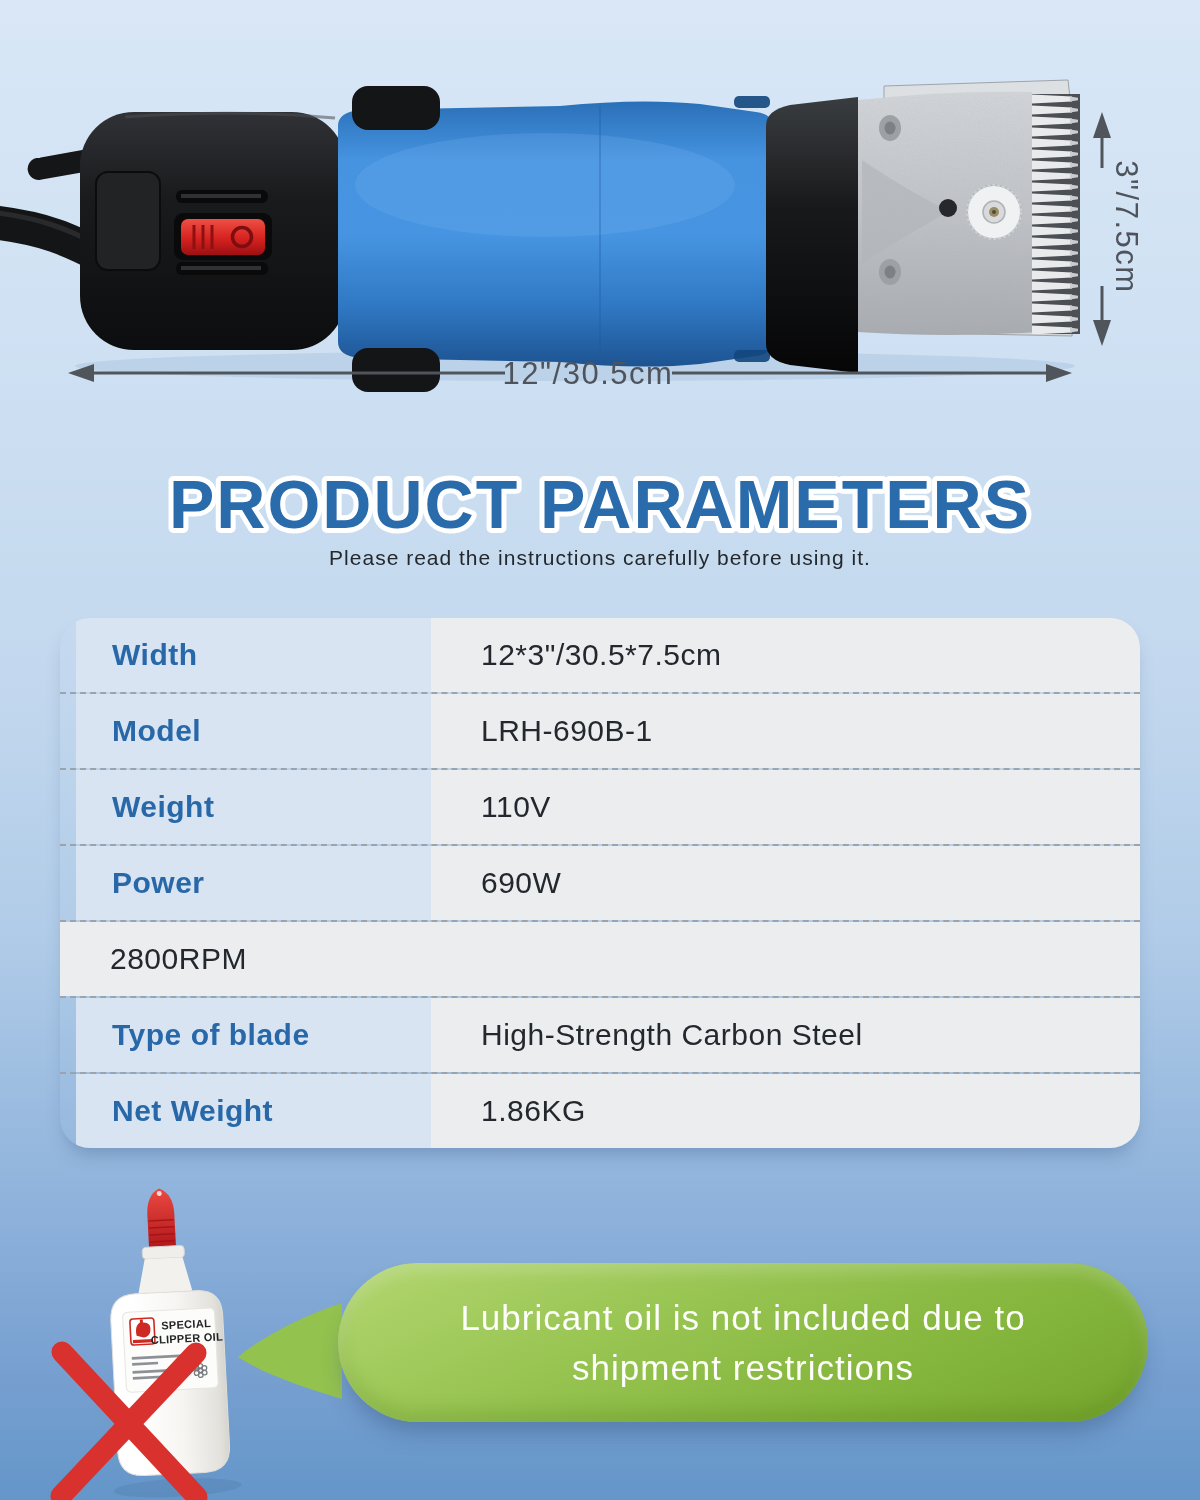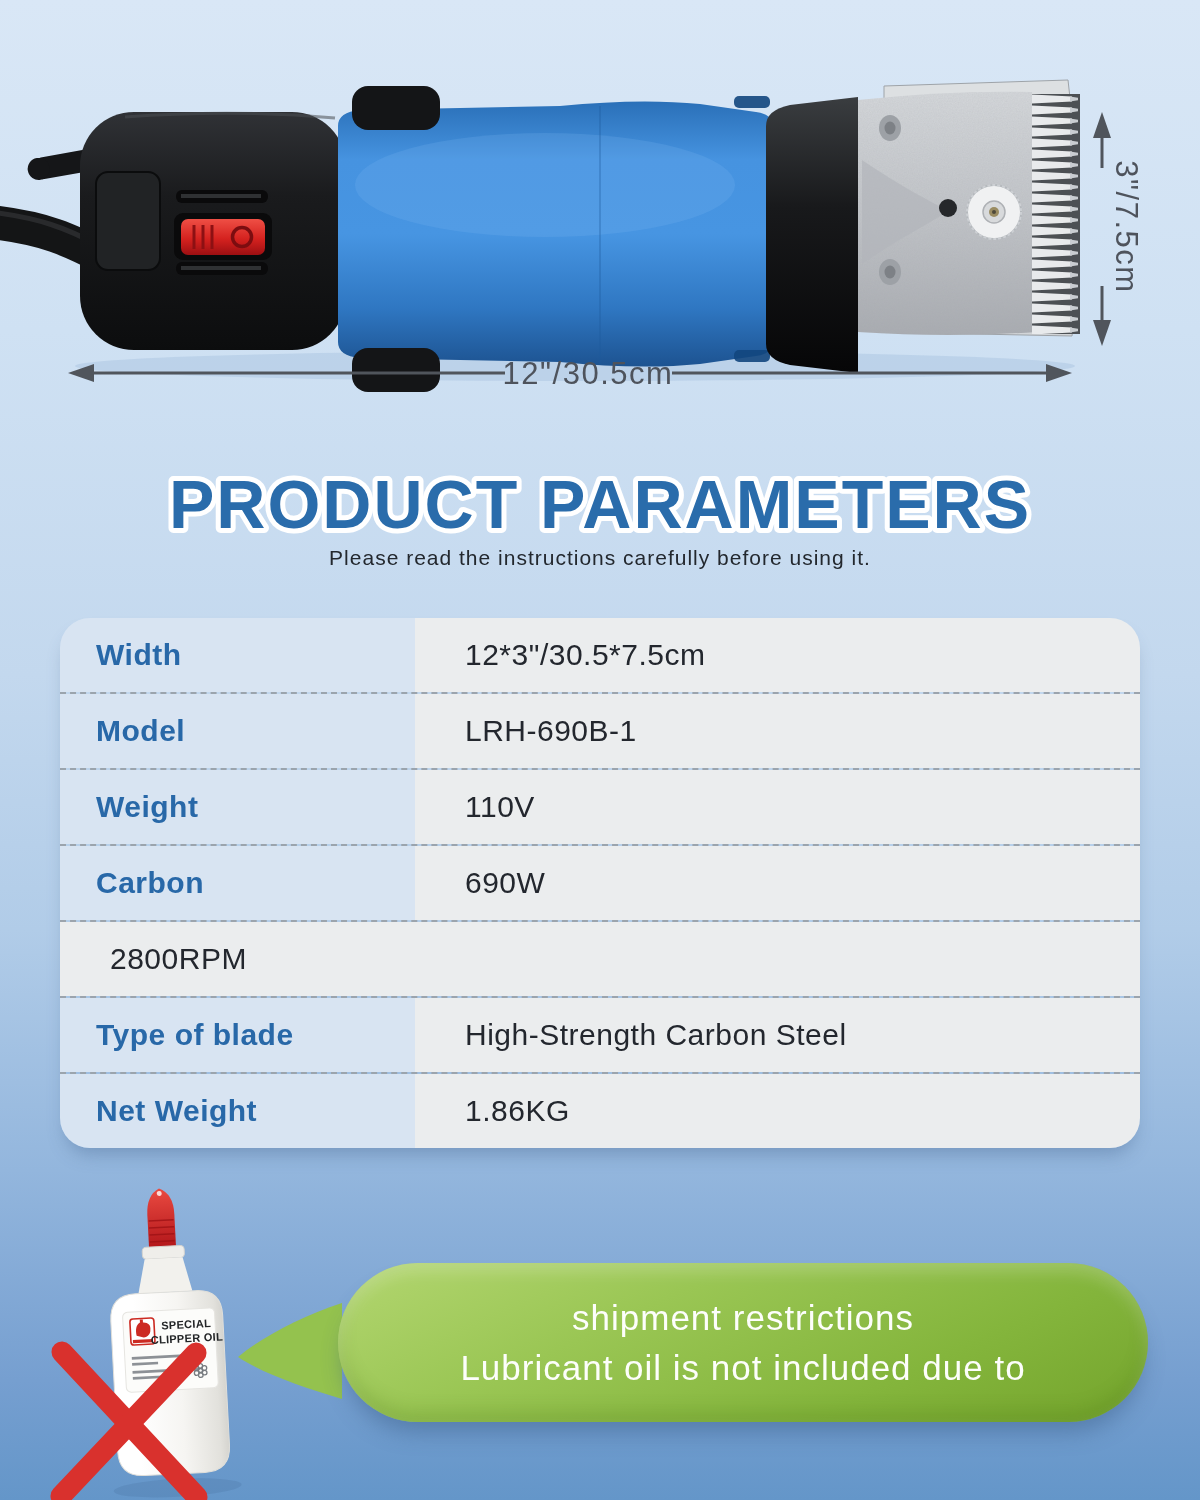--- a/index.html
+++ b/index.html
@@ -17,21 +17,21 @@
   .title-text{font-size:68px;font-weight:700;letter-spacing:2px;fill:#2a6cab;
     stroke:#ffffff;stroke-width:10px;stroke-linejoin:round;paint-order:stroke fill;}
   .subtitle{position:absolute;left:0;top:546px;width:1200px;text-align:center;
     font-size:21px;color:#23282e;letter-spacing:1px;}
   
   .spec-card{position:absolute;left:60px;top:618px;width:1080px;border-radius:30px;
     overflow:hidden;box-shadow:0 12px 18px -6px rgba(62,94,138,.38);}
   .row{display:flex;height:74px;}
   .row + .row{border-top:2px dashed #9ba4ad;}
   .cell-label{width:355px;flex:0 0 355px;background:#d8e4f2;display:flex;align-items:center;
-    padding-left:36px;box-sizing:border-box;font-size:30px;font-weight:700;color:#2868a8;letter-spacing:.5px;}
+    padding-left:36px;box-sizing:border-box;font-size:30px;font-weight:700;color:#2868a8;letter-spacing:.5px;margin-left:16px;}
   .cell-value{flex:1;background:#ebedee;display:flex;align-items:center;
     padding-left:50px;box-sizing:border-box;font-size:30px;color:#23272e;letter-spacing:.5px;}
   
   .footer-svg{position:absolute;left:0;top:1140px;width:1200px;height:360px;}
   .bubble{position:absolute;left:338px;top:1263px;width:810px;height:159px;border-radius:80px;
     background:linear-gradient(155deg,#b3d670 0%,#9ac654 35%,#84b53c 70%,#74a42c 100%);
     box-shadow:0 16px 22px -6px rgba(56,88,130,.45), inset 0 8px 16px rgba(255,255,255,.22), inset 0 -10px 18px rgba(62,110,15,.22);
     display:flex;flex-direction:column;align-items:center;justify-content:center;gap:10px;
     color:#fdfefb;font-size:35px;letter-spacing:1px;text-align:center;}
   .bottle-brand{font-size:11px;font-weight:700;fill:#232527;letter-spacing:.3px;}
@@ -180,21 +180,21 @@
     </div>
     <div class="row">
       <div class="cell-label">Model</div>
       <div class="cell-value">LRH-690B-1</div>
     </div>
     <div class="row">
       <div class="cell-label">Weight</div>
       <div class="cell-value">110V</div>
     </div>
     <div class="row">
-      <div class="cell-label">Carbon</div>
+      <div class="cell-label">Power</div>
       <div class="cell-value">690W</div>
     </div>
     <div class="row">
       <div class="cell-value">2800RPM</div>
     </div>
     <div class="row">
       <div class="cell-label">Type of blade</div>
       <div class="cell-value">High-Strength Carbon Steel</div>
     </div>
     <div class="row">
@@ -254,17 +254,17 @@
       </g>
     </g>
 
     <g stroke="#d9312d" stroke-width="21" stroke-linecap="round">
       <line x1="62" y1="1352" x2="197" y2="1497"></line>
       <line x1="196" y1="1353" x2="61" y2="1496"></line>
     </g>
   </svg>
 
   <div class="bubble">
+    <div>Lubricant oil is not included due to</div>
     <div>shipment restrictions</div>
-    <div>Lubricant oil is not included due to</div>
   </div>
 
 </div>
 
 </body></html>

